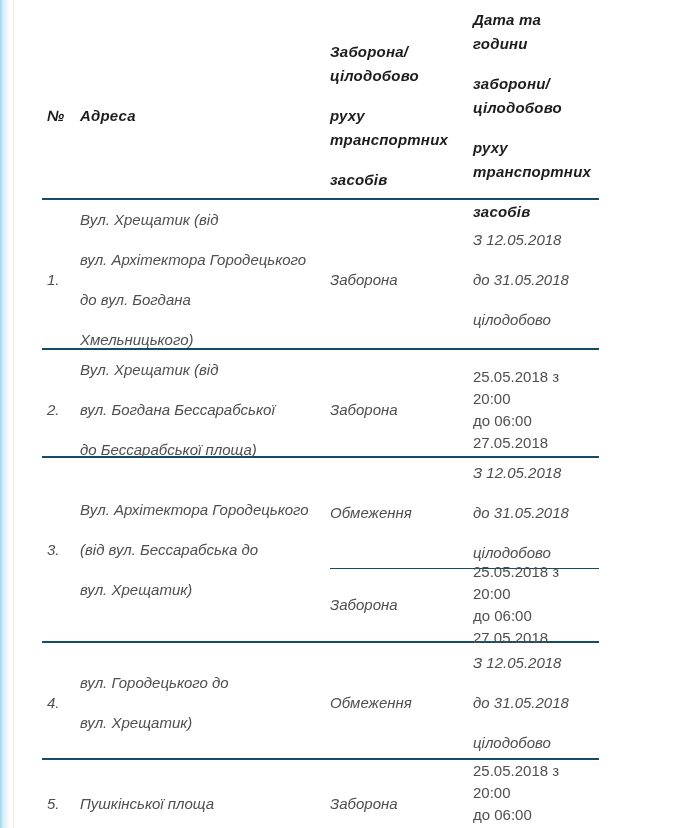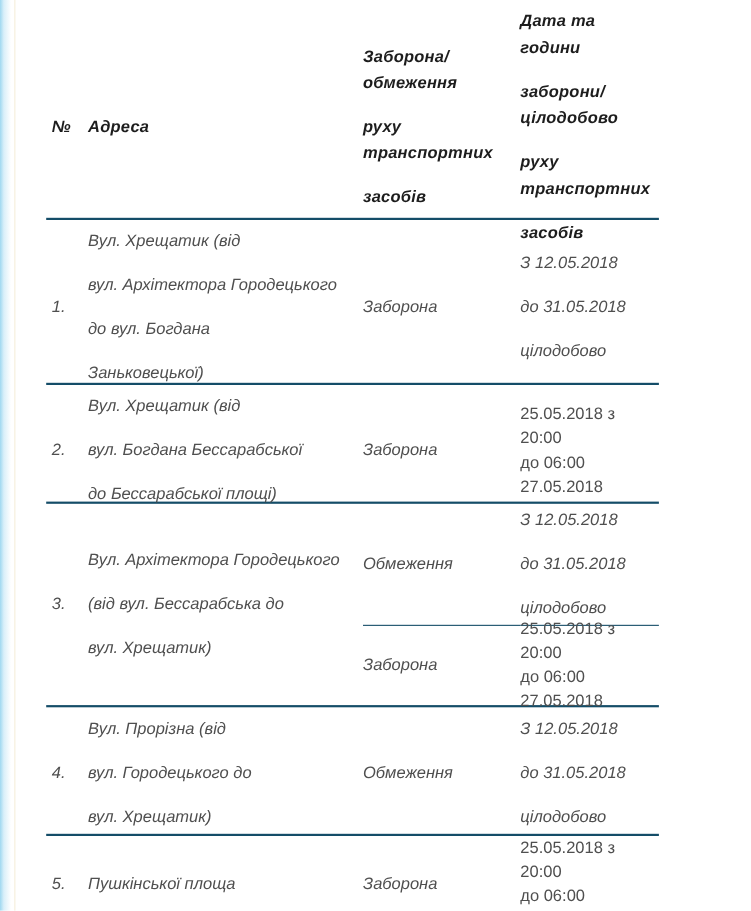--- a/index.html
+++ b/index.html
@@ -86,60 +86,60 @@
   <div class="restr-table">
 
     <div class="trow header">
       <div class="cell num-cell">
         <p>№</p>
       </div>
       <div class="cell">
         <p>Адреса</p>
       </div>
       <div class="cell">
-        <p>Заборона/обмеження</p>
+        <p>Заборона/цілодобово</p>
         <p>руху транспортних</p>
         <p>засобів</p>
       </div>
       <div class="cell">
         <p>Дата та години</p>
         <p>заборони/цілодобово</p>
         <p>руху транспортних</p>
         <p>засобів</p>
       </div>
     </div>
 
     <div class="trow r1">
       <div class="cell num-cell">
         <p>1.</p>
       </div>
       <div class="cell">
         <p>Вул. Хрещатик (від</p>
         <p>вул. Архітектора Городецького</p>
         <p>до вул. Богдана</p>
-        <p>Заньковецької)</p>
+        <p>Хмельницького)</p>
       </div>
       <div class="cell">
         <p>Заборона</p>
       </div>
       <div class="cell">
         <p>З 12.05.2018</p>
         <p>до 31.05.2018</p>
         <p>цілодобово</p>
       </div>
     </div>
 
     <div class="trow r2">
       <div class="cell num-cell">
         <p>2.</p>
       </div>
       <div class="cell">
         <p>Вул. Хрещатик (від</p>
         <p>вул. Богдана Бессарабської</p>
-        <p>до Бессарабської площі)</p>
+        <p>до Бессарабської площа)</p>
       </div>
       <div class="cell">
         <p>Заборона</p>
       </div>
       <div class="cell">
         <span class="tl">25.05.2018 з 20:00</span>
         <span class="tl">до 06:00</span>
         <span class="tl">27.05.2018</span>
       </div>
     </div>
@@ -169,21 +169,20 @@
         <span class="tl">до 06:00</span>
         <span class="tl">27.05.2018</span>
       </div>
     </div>
 
     <div class="trow r4">
       <div class="cell num-cell">
         <p>4.</p>
       </div>
       <div class="cell">
-        <p>Вул. Прорізна (від</p>
         <p>вул. Городецького до</p>
         <p>вул. Хрещатик)</p>
       </div>
       <div class="cell">
         <p>Обмеження</p>
       </div>
       <div class="cell">
         <p>З 12.05.2018</p>
         <p>до 31.05.2018</p>
         <p>цілодобово</p>

